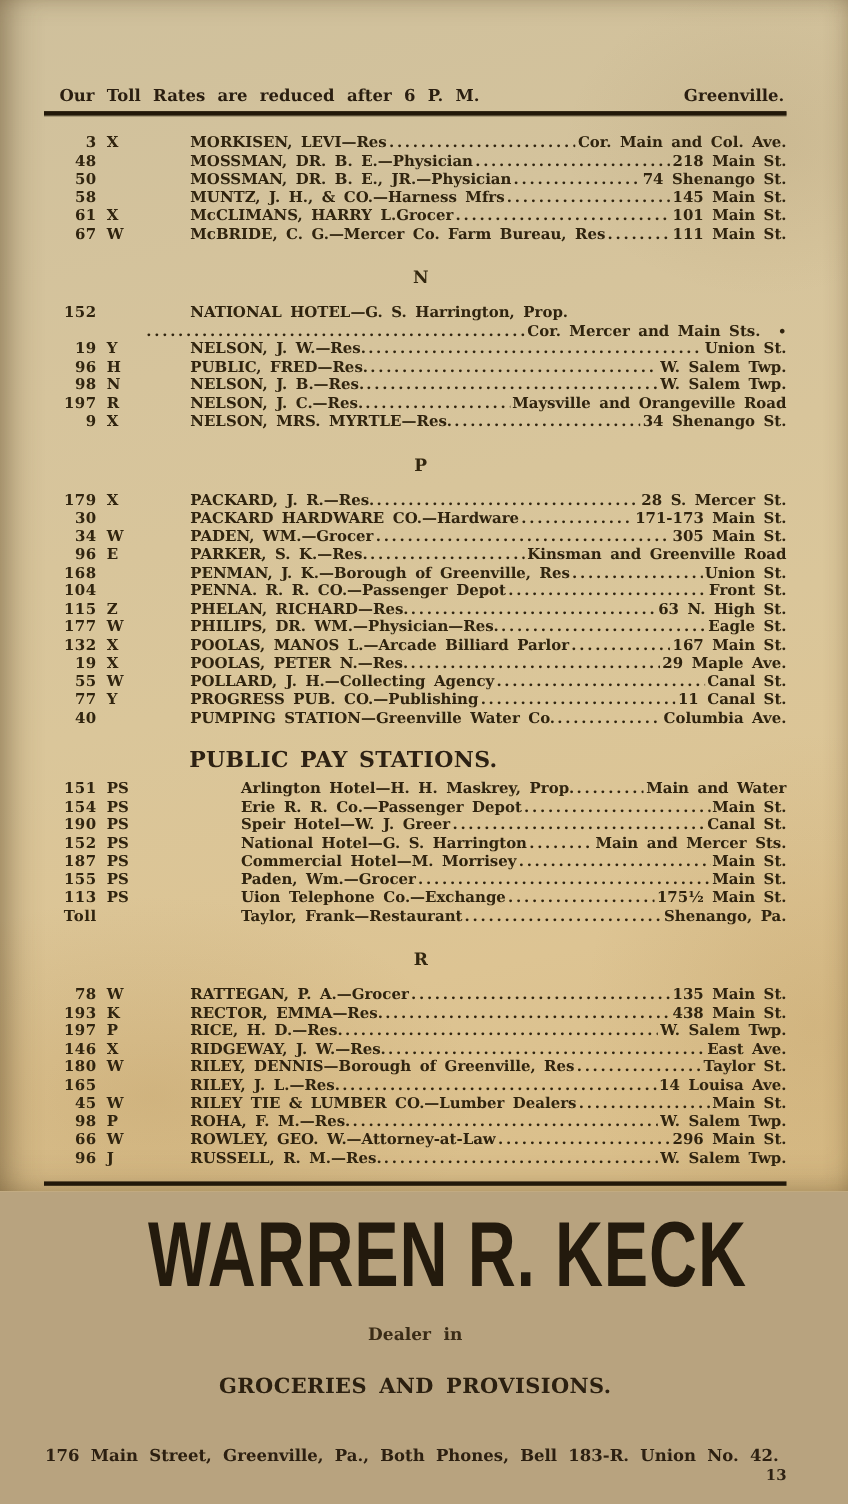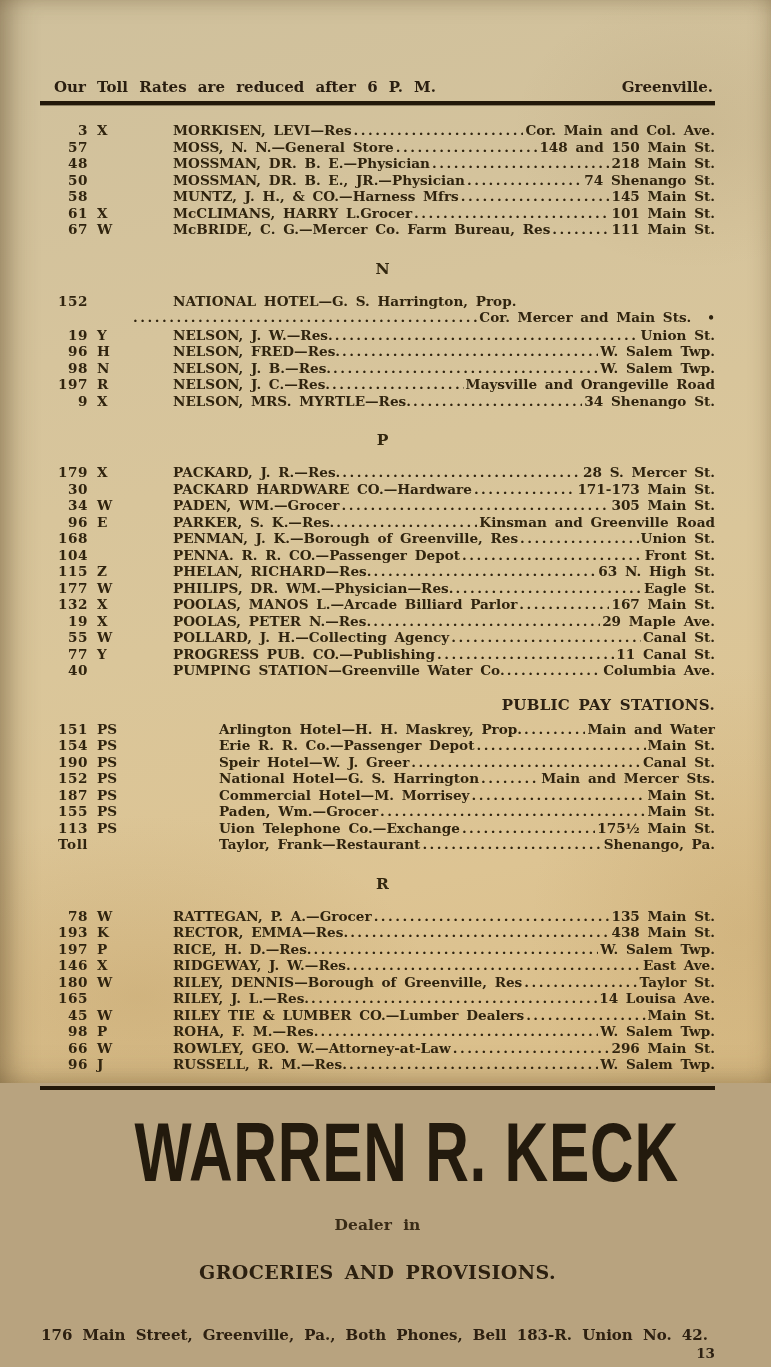--- a/index.html
+++ b/index.html
@@ -44,22 +44,22 @@
   .dots{flex:1 1 auto;overflow:hidden;min-width:10px;margin:0 2px;}
   .dots::after{content:"..........................................................................................";letter-spacing:2.5px;}
   .addr{flex:none;text-align:right;}
   .row.cont .nm{margin-left:0;}
   .marker{flex:none;margin-left:16px;font-size:12px;}
   .sec-letter{
     text-align:center;font-size:15.5px;font-weight:700;color:#33270f;
     margin:21px 0 15px 10px;
   }
   .sub-head{
-    font-size:15px;font-weight:700;margin:17px 0 7px 132px;
-    letter-spacing:.3px;word-spacing:3px;text-align:right;
+    font-size:20px;font-weight:700;margin:17px 0 7px 132px;
+    letter-spacing:.3px;word-spacing:3px;
   }
   
   .ad-rule{height:4px;background:#221809;margin-top:13px;}
   .ad-title{
     text-align:center;margin-top:14px;height:92px;
     font-family:"Liberation Sans", sans-serif;font-weight:700;
     font-size:84px;letter-spacing:1px;color:#231a0d;
     transform:scale(.72,1.0);transform-origin:center top;
     white-space:nowrap;
   }
@@ -85,27 +85,20 @@
   <div class="dir">
       <section class="dir-section">
         <div class="row">
           <span class="num">3</span>
           <span class="code">X</span>
           <span class="nm">MORKISEN, LEVI—Res</span>
           <span class="dots"></span>
           <span class="addr">Cor. Main and Col. Ave.</span>
         </div>
         <div class="row">
-          <span class="num">57</span>
-          <span class="code"></span>
-          <span class="nm">MOSS, N. N.—General Store</span>
-          <span class="dots"></span>
-          <span class="addr">148 and 150 Main St.</span>
-        </div>
-        <div class="row">
           <span class="num">48</span>
           <span class="code"></span>
           <span class="nm">MOSSMAN, DR. B. E.—Physician</span>
           <span class="dots"></span>
           <span class="addr">218 Main St.</span>
         </div>
         <div class="row">
           <span class="num">50</span>
           <span class="code"></span>
           <span class="nm">MOSSMAN, DR. B. E., JR.—Physician</span>
@@ -152,21 +145,21 @@
         <div class="row">
           <span class="num">19</span>
           <span class="code">Y</span>
           <span class="nm">NELSON, J. W.—Res.</span>
           <span class="dots"></span>
           <span class="addr">Union St.</span>
         </div>
         <div class="row">
           <span class="num">96</span>
           <span class="code">H</span>
-          <span class="nm">NELSON, FRED—Res.</span>
+          <span class="nm">PUBLIC, FRED—Res.</span>
           <span class="dots"></span>
           <span class="addr">W. Salem Twp.</span>
         </div>
         <div class="row">
           <span class="num">98</span>
           <span class="code">N</span>
           <span class="nm">NELSON, J. B.—Res.</span>
           <span class="dots"></span>
           <span class="addr">W. Salem Twp.</span>
         </div>

